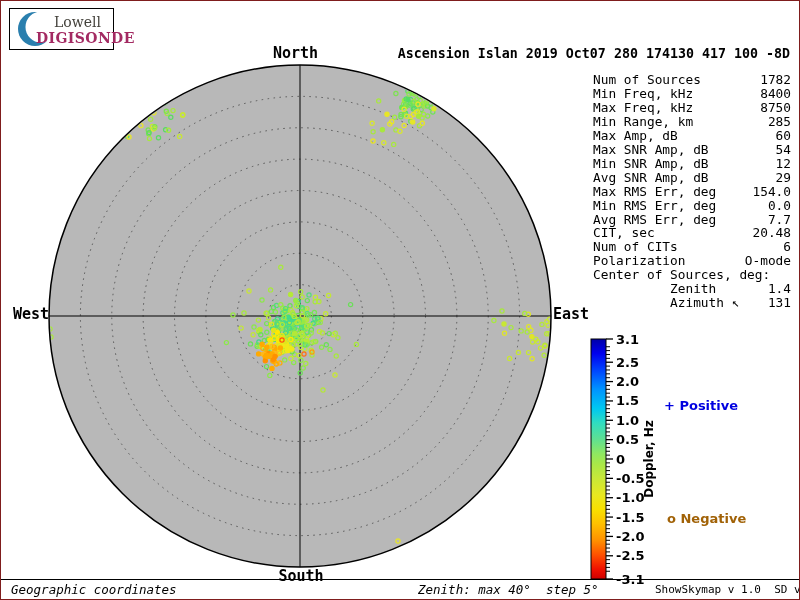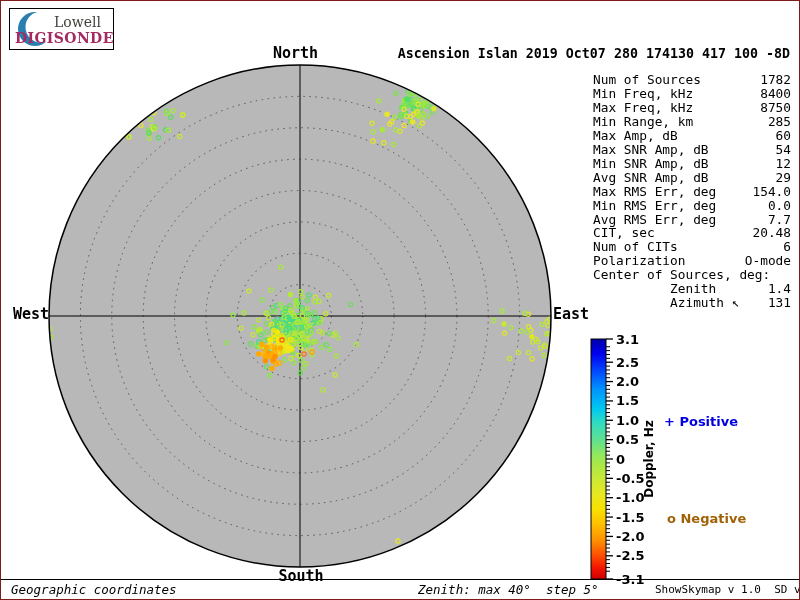--- a/index.html
+++ b/index.html
@@ -3,21 +3,21 @@
 <meta charset="utf-8">
 <style>
   html,body{margin:0;padding:0;background:#fff}
   .page{position:relative;width:798px;height:598px;border:1px solid #7f1d1d;background:#fff;
         overflow:hidden;font-family:"DejaVu Sans Mono","Liberation Mono",monospace;color:#000}
   .abs{position:absolute}
   
   .logo{left:8px;top:7px;width:103px;height:40px;border:1px solid #000;background:#fff}
   .brand-lowell{position:absolute;left:44px;top:5px;font-family:"DejaVu Serif","Liberation Serif",serif;
                 font-size:14px;color:#44423c}
-  .brand-digi{position:absolute;left:5px;top:21px;font-family:"DejaVu Serif","Liberation Serif",serif;
+  .brand-digi{position:absolute;left:26px;top:21px;font-family:"DejaVu Serif","Liberation Serif",serif;
               font-weight:bold;font-size:14px;color:#a32a62;letter-spacing:.4px}
   
   .header{right:9px;top:7px;text-align:right;font-weight:bold;font-size:13.3px;line-height:18.5px;white-space:pre}
   
   .stats{left:592px;top:72px;width:198px;font-size:12.8px;line-height:13.95px}
   .stat-row{display:flex;justify-content:space-between;white-space:pre}
   
   .compass{font-weight:bold;font-size:15px}
   .north{left:272px;top:43px;width:56px;text-align:left}
   .south{left:272px;top:566px;width:56px;text-align:center}
@@ -705,20 +705,20 @@
       <text x="27" y="190.56451612903223" font-family="DejaVu Sans, Liberation Sans, sans-serif" font-size="13" font-weight="bold" fill="#000">-1.5</text>
       <line x1="17" y1="205.41935483870967" x2="24" y2="205.41935483870967" stroke="#000" stroke-width="1.3"></line>
       <text x="27" y="209.91935483870967" font-family="DejaVu Sans, Liberation Sans, sans-serif" font-size="13" font-weight="bold" fill="#000">-2.0</text>
       <line x1="17" y1="224.77419354838707" x2="24" y2="224.77419354838707" stroke="#000" stroke-width="1.3"></line>
       <text x="27" y="229.27419354838707" font-family="DejaVu Sans, Liberation Sans, sans-serif" font-size="13" font-weight="bold" fill="#000">-2.5</text>
       <line x1="17" y1="248" x2="24" y2="248" stroke="#000" stroke-width="1.3"></line>
       <text x="27" y="252.5" font-family="DejaVu Sans, Liberation Sans, sans-serif" font-size="13" font-weight="bold" fill="#000">-3.1</text>
       <text x="64" y="128" text-anchor="middle" transform="rotate(-90 64 128)" font-family="DejaVu Sans, Liberation Sans, sans-serif" font-size="12" font-weight="bold" fill="#000">Doppler, Hz</text>
     </svg>
 
-  <div class="abs legend legend-pos" id="legend-pos" style="color: rgb(0, 0, 224); margin-top: 16px;">+ Positive</div>
+  <div class="abs legend legend-pos" id="legend-pos" style="color: rgb(0, 0, 224);">+ Positive</div>
   <div class="abs legend legend-neg" id="legend-neg" style="color: #a16207;">o Negative</div>
 
   <div class="abs footer-rule"></div>
   <div class="abs footer-left">Geographic coordinates</div>
   <div class="abs footer-center">Zenith: max 40°  step 5°</div>
   <div class="abs footer-right">ShowSkymap v 1.0  SD v 5.1</div>
 </div>
 
 </body></html>

